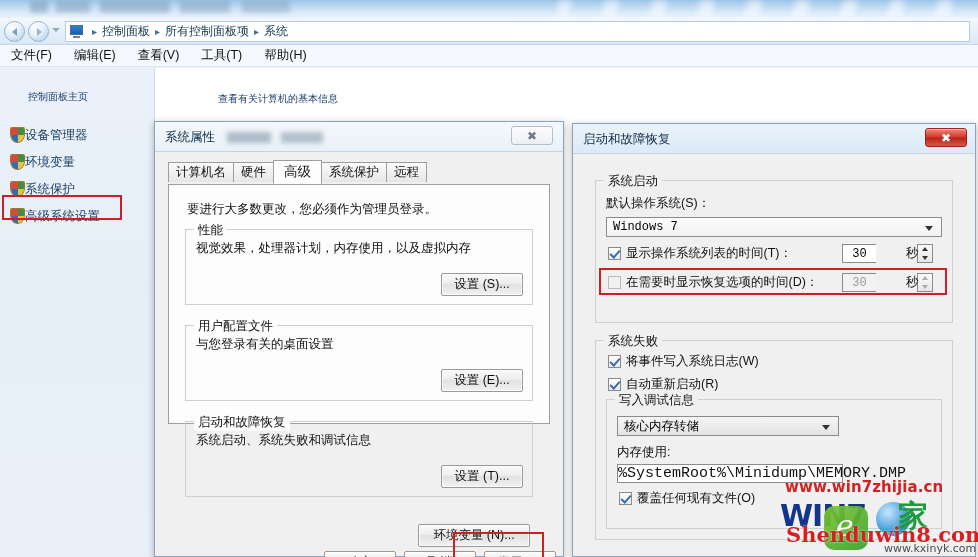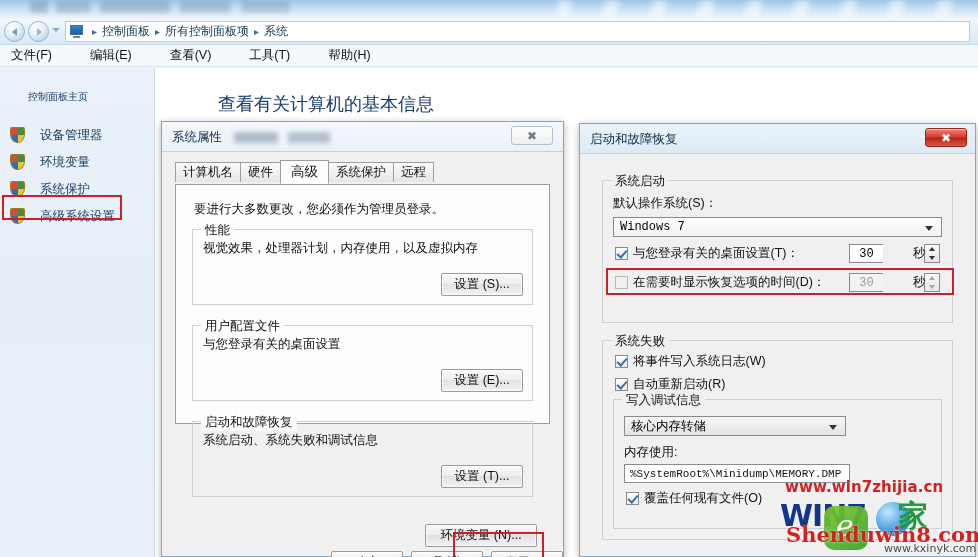--- a/index.html
+++ b/index.html
@@ -73,37 +73,37 @@
     position:absolute; left:4px; bottom:0; width:7px; height:2px; background:#6d8299;
   }
   .crumb-sep {
     margin:0 5px; color:#4a6b88; font-size:10px; flex:0 0 auto;
   }
   .crumb-text { color:#14344f; white-space:nowrap; }
 
   #menubar {
     position:absolute; left:0; top:45px; width:978px; height:22px;
     background:#f5f9fd; border-bottom:1px solid #d9e5f0;
-    display:flex; align-items:center; padding-left:8px; gap:32px;
+    display:flex; align-items:center; padding-left:8px; gap:16px;
   }
   .menuitem { font-size:12.5px; color:#111; padding:1px 3px; white-space:nowrap; }
 
   
   #sidebar {
     position:absolute; left:0; top:68px; width:155px; height:489px;
     background:linear-gradient(180deg,#eaf1fa 0%,#e6eef8 45%,#e9f0f9 100%);
     border-right:1px solid #cfdbe8;
   }
   #sidebar-heading {
     position:absolute; left:28px; top:22px; font-size:10px; color:#1b3d6e;
     white-space:nowrap;
   }
   .side-item {
     position:absolute; left:6px; width:145px; height:24px;
-    display:flex; align-items:center; gap:15px; padding-left:4px;
+    display:flex; align-items:center; gap:0; padding-left:4px;
   }
   .side-item .label { font-size:12.5px; color:#15395f; white-space:nowrap; }
   .shield {
     width:15px; height:16px; position:relative; flex:0 0 auto;
   }
   .shield .body {
     position:absolute; inset:0;
     background:linear-gradient(180deg,#f0d07a,#c99b2e);
     border-radius:2px 2px 7px 7px / 2px 2px 9px 9px;
     border:1px solid #9c7a20;
@@ -119,31 +119,30 @@
   #highlight-advanced {
     position:absolute; left:2px; top:195px; width:120px; height:25px;
     border:2px solid #cc2026; pointer-events:none;
   }
 
   #content {
     position:absolute; left:155px; top:68px; width:823px; height:489px;
     background:#ffffff;
   }
   #content-heading {
-    position:absolute; left:63px; top:24px; font-size:18px; color:#1b3d6e;
+    position:absolute; left:63px; top:24px; font-size:10px; color:#1b3d6e;
     white-space:nowrap;
   }
 
   
   .dialog { position:absolute; }
   .dlg-frame {
     position:absolute; inset:0; border:1px solid #8aa4bd;
     background:#f0f0f0;
     box-shadow:0 2px 7px rgba(0,0,0,.30);
-    margin-left:7px;
   }
   .dlg-glass {
     position:absolute; left:0; top:0; right:0; height:30px;
     border-bottom:1px solid #c4d3e2;
   }
   .dlg-title {
     position:absolute; left:10px; top:7px; font-size:12.5px; color:#0b2a47;
     white-space:nowrap;
   }
   .dlg-title-blur {
@@ -224,22 +223,22 @@
   }
   .combo.cn { font-family:"Liberation Sans","DejaVu Sans",sans-serif; font-size:12.5px;
               background:linear-gradient(180deg,#f6f6f6,#e3e3e3); }
   .combo .caret {
     position:absolute; right:8px; top:8px; width:0; height:0;
     border-left:4px solid transparent; border-right:4px solid transparent;
     border-top:5px solid #333;
   }
   .txtinput {
     position:absolute; height:19px; background:#fff; border:1px solid #8b8b8b;
-    display:flex; align-items:center; padding-left:5px;
-    font-family:"Liberation Mono","DejaVu Sans Mono",monospace; font-size:11px; color:#111;
+    display:flex; align-items:center; 
+    font-family:"Liberation Mono","DejaVu Sans Mono",monospace; font-size:15px; color:#111;
   }
   .spin { position:absolute; height:19px; display:flex;gap:41px; }
   .spin .val {
     width:34px; background:#fff; border:1px solid #8b8b8b; border-right:none;
     display:flex; align-items:center; justify-content:center; font-size:12px;
     font-family:"Liberation Mono","DejaVu Sans Mono",monospace;
   }
   .spin.disabled .val { background:#f2f2f2; color:#9a9a9a; }
   .spin .btns {
     width:16px; border:1px solid #8b8b8b;
@@ -453,21 +452,21 @@
         <span class="grplabel" style="background:#f0f0f0;">系统启动</span>
 
         <span class="static" style="left:10px; top:14px;">默认操作系统(S)：</span>
 
         <div class="combo" style="left:10px; top:36px; right:10px;">
           <span>Windows 7</span>
           <span class="caret"></span>
         </div>
 
         <div class="cb checked" style="left:12px; top:66px;"></div>
-        <span class="cblabel" style="left:30px; top:64px;">与您登录有关的桌面设置(T)：</span>
+        <span class="cblabel" style="left:30px; top:64px;">显示操作系统列表的时间(T)：</span>
         <div class="spin" style="left:246px; top:63px;">
           <div class="val">30</div>
           <div class="btns">
               <div class="up"></div>
               <div class="dn"></div>
             </div>
         </div>
         <span class="unit" style="left:310px; top:64px;">秒</span>
 
         <div class="cb disabled" style="left:12px; top:95px;"></div>

